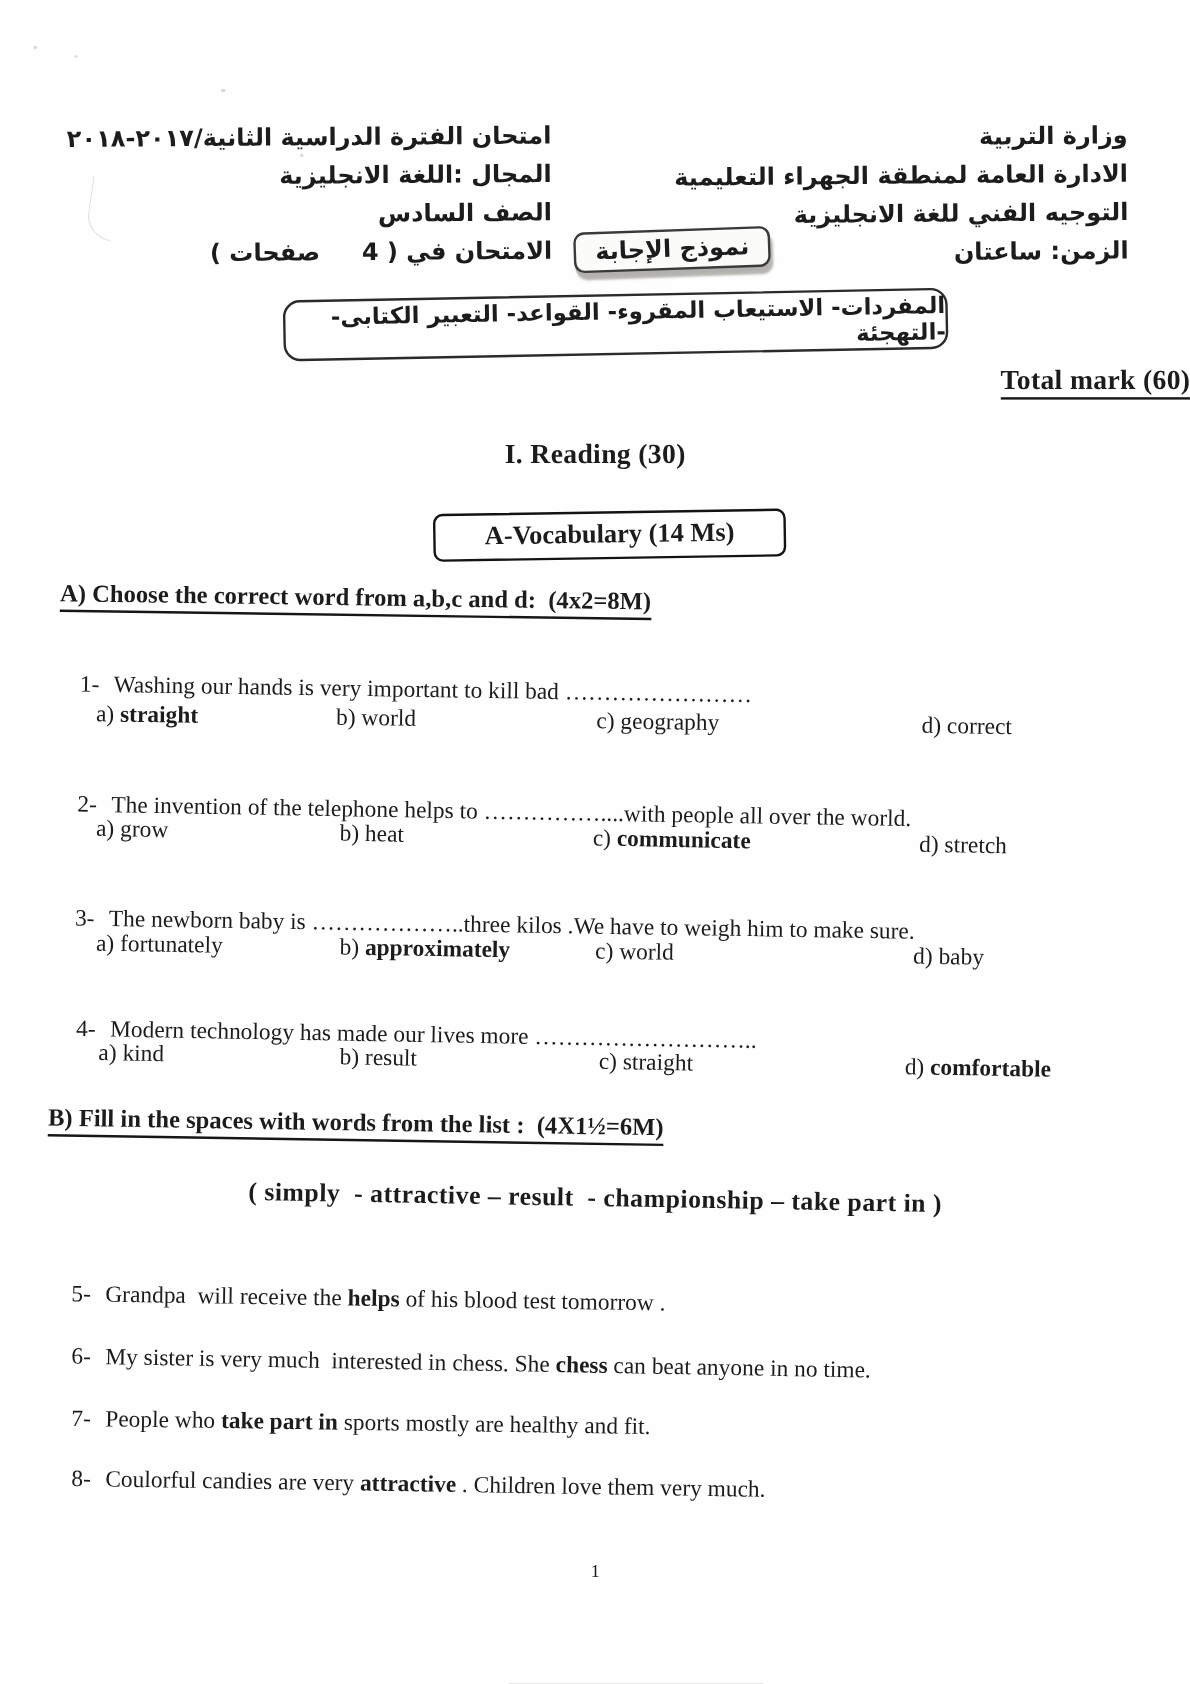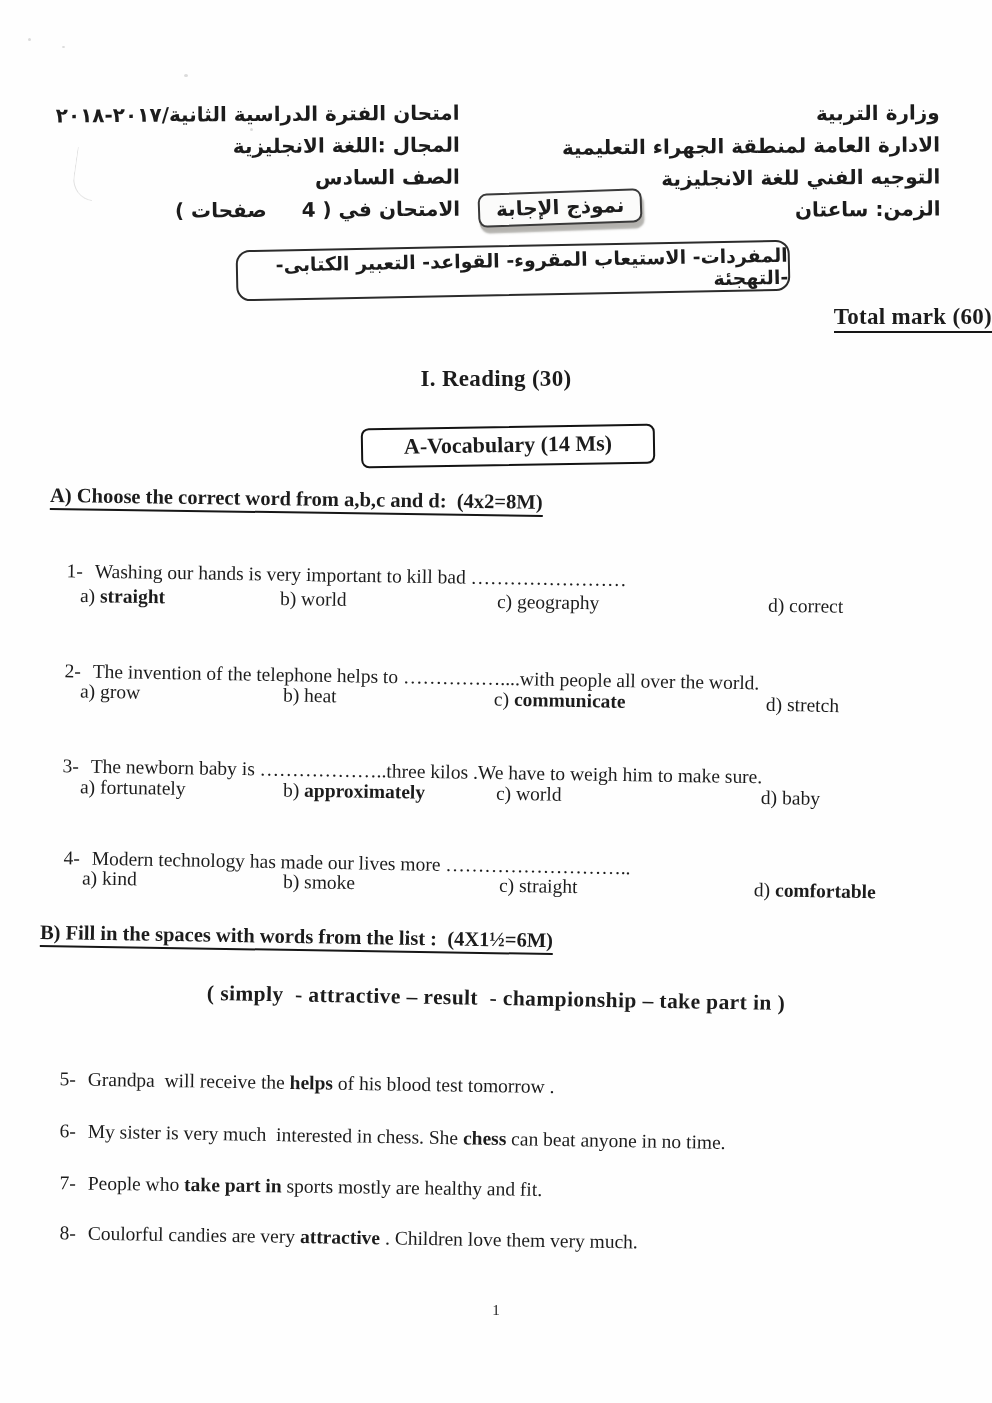--- a/index.html
+++ b/index.html
@@ -133,21 +133,21 @@
     <span class="opt" style="left:283px"><span>b)</span> <span class="pre bold">approximately</span></span>
     <span class="opt" style="left:496px"><span>c)</span> <span class="pre">world</span></span>
     <span class="opt" style="left:761px"><span>d)</span> <span class="pre">baby</span></span>
   </div>
 
   <div class="abs q pre" style="top:825px; left:44px; transform:rotate(1deg); transform-origin:left center;">
     <span class="qnum">4-</span><span>Modern technology has made our lives more ………………………..</span>
   </div>
   <div class="abs opt-row" style="top:866px; transform:rotate(1deg); transform-origin:left center;">
     <span class="opt" style="left:82px"><span>a)</span>&nbsp;<span class="pre">kind</span></span>
-    <span class="opt" style="left:283px"><span>b)</span>&nbsp;<span class="pre">smoke</span></span>
+    <span class="opt" style="left:283px"><span>b)</span>&nbsp;<span class="pre">result</span></span>
     <span class="opt" style="left:499px"><span>c)</span> <span class="pre">straight</span></span>
     <span class="opt" style="left:754px"><span>d)</span> <span class="pre bold">comfortable</span></span>
   </div>
 
   <div class="abs" style="top:921px; left:40px; transform:rotate(0.9deg); transform-origin:left center;">
     <span class="u sec-head pre">B) Fill in the spaces with words from the list :  (4X1½=6M)</span>
   </div>
 
   <div class="abs center-line" style="top:986px; transform:rotate(1deg);">
     <span class="wordlist pre">( simply  - attractive – result  - championship – take part in )</span>

